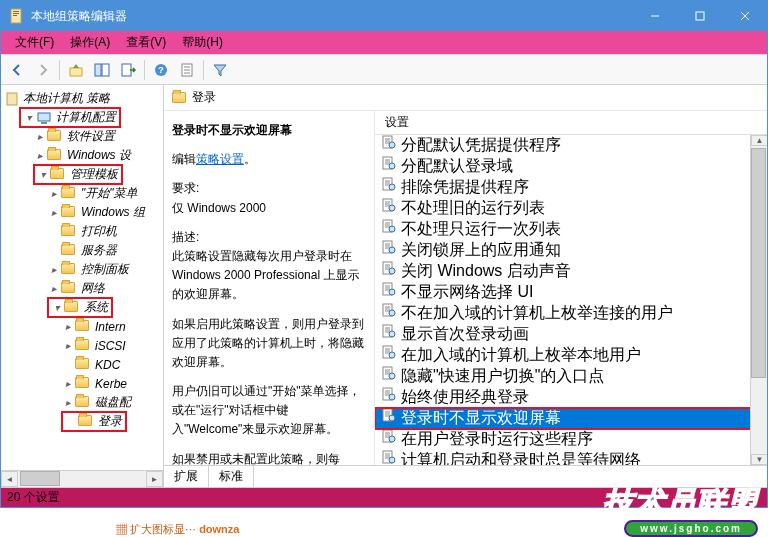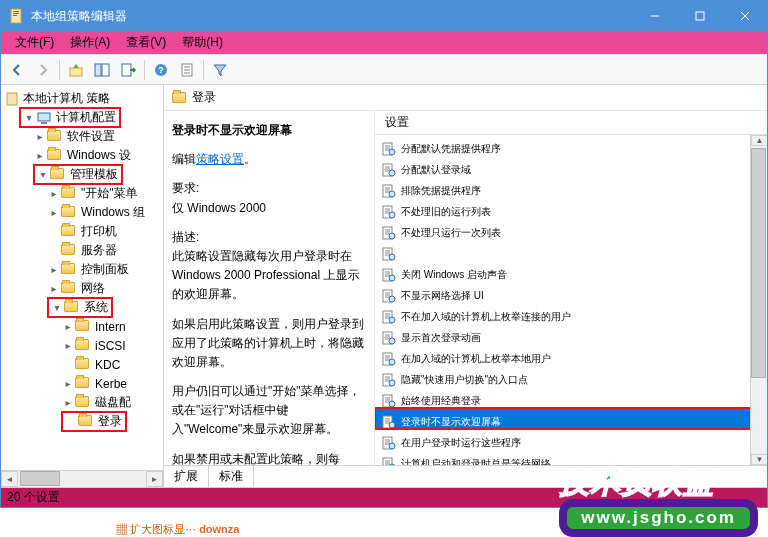--- a/index.html
+++ b/index.html
@@ -11,21 +11,21 @@
 .titlebar-controls { display: flex; height: 100%; }
 .titlebar-btn { width: 45px; display: flex; align-items: center; justify-content: center; color: #fff; }
 .titlebar-btn.close { background: transparent; }
 .menubar { height: 24px; background: #ec4899; border-bottom: 1px solid #e0e0e0; display: flex; align-items: center; padding-left: 6px; font-size: 12px; }
 .menubar-item { padding: 2px 8px; }
 .toolbar { height: 30px; background: #f8f8f8; border-bottom: 1px solid #d0d0d0; display: flex; align-items: center; padding: 0 4px; gap: 2px; }
 .toolbar-btn { width: 24px; height: 24px; display: flex; align-items: center; justify-content: center; border: 1px solid transparent; }
 .toolbar-sep { width: 1px; height: 20px; background: #d0d0d0; margin: 0 2px; }
 .content { flex: 1; display: flex; overflow: hidden; }
 .tree-pane { width: 163px; border-right: 1px solid #d0d0d0; overflow: hidden; display: flex; flex-direction: column; }
-.tree-body { flex: 1; overflow: hidden; font-size: 12px; padding-top: 4px; position: relative; }
+.tree-body { flex: 1; overflow: hidden; font-size: 12px; padding-top: 4px; position: relative; font-style: italic; }
 .tree-row { display: flex; align-items: center; height: 19px; white-space: nowrap; padding-left: 4px; }
 .tree-expand { width: 14px; text-align: center; color: #666; font-size: 10px; }
 .tree-icon { width: 16px; height: 14px; margin-right: 2px; flex-shrink: 0; }
 .tree-label { font-size: 12px; }
 .tree-indent { display: inline-block; }
 .folder-icon { display: inline-block; width: 14px; height: 11px; background: linear-gradient(#fde9a9, #f5c755); border: 1px solid #d6a43a; border-radius: 1px; position: relative; }
 .folder-icon::before { content: ''; position: absolute; top: -3px; left: 0; width: 6px; height: 3px; background: #f5c755; border: 1px solid #d6a43a; border-bottom: none; border-radius: 1px 1px 0 0; }
 .red-box { border: 2px solid #e81123; }
 .tree-scroll-h { height: 17px; background: #f0f0f0; border-top: 1px solid #d0d0d0; display: flex; }
 .scroll-arrow { width: 17px; background: #f0f0f0; border: 1px solid #cecece; display: flex; align-items: center; justify-content: center; font-size: 8px; color: #606060; }
@@ -38,32 +38,32 @@
 .detail-header .folder-icon { margin-right: 6px; }
 .detail-header-title { font-size: 12px; }
 .detail-body { flex: 1; display: flex; overflow: hidden; }
 .detail-left { width: 210px; padding: 10px 8px; font-size: 12px; line-height: 1.6; overflow: hidden; }
 .detail-left h3 { font-size: 12px; font-weight: bold; margin-bottom: 6px; }
 .detail-left a { color: #0066cc; text-decoration: underline; }
 .detail-left p { margin-top: 10px; }
 .detail-right { flex: 1; display: flex; flex-direction: column; border-left: 1px solid #e8e8e8; overflow: hidden; position: relative; }
 .list-header { height: 24px; border-bottom: 1px solid #e0e0e0; display: flex; align-items: center; padding-left: 10px; font-size: 12px; background: #fff; }
 .list-body { flex: 1; overflow: hidden; position: relative; }
-.list-row { height: 21px; display: flex; align-items: flex-end; padding-left: 6px; font-size: 10px; }
+.list-row { height: 21px; display: flex; align-items: flex-start; padding-left: 6px; font-size: 16px; }
 .list-row.selected { background: #0078d7; color: #fff; }
 .list-row.selected-box { outline: 2px solid #e81123; outline-offset: -1px; }
 .policy-icon { width: 16px; height: 14px; margin-right: 4px; flex-shrink: 0; }
 .policy-icon-svg { width: 16px; height: 14px; }
 .tabs { height: 22px; border-top: 1px solid #d0d0d0; display: flex; font-size: 12px; background: #fff; }
 .tab { padding: 2px 10px; border-right: 1px solid #d0d0d0; height: 100%; display: flex; align-items: center; }
 .tab.active { background: #fff; }
 .statusbar { height: 20px; background: #be185d; border-top: 1px solid #d0d0d0; display: flex; align-items: center; padding-left: 6px; font-size: 12px; }
 .watermark { position: absolute; right: 10px; bottom: 0; font-family: Arial, sans-serif; pointer-events: none; }
 .watermark-text { font-size: 30px; font-weight: bold; font-style: italic; color: #2fa43a; -webkit-text-stroke: 1.5px #fff; letter-spacing: 1px; }
-.watermark-pill { background: #2fa43a; border: 8px solid #4c1d95; border-radius: 14px; padding: 1px 14px; font-size: 17px; color: #fff; font-weight: bold; letter-spacing: 2px; text-align: left; margin-top: -4px; display: inline-block; float: right; }
+.watermark-pill { background: #2fa43a; border: 2px solid #4c1d95; border-radius: 14px; padding: 1px 14px; font-size: 10px; color: #fff; font-weight: bold; letter-spacing: 2px; text-align: left; margin-top: -4px; display: inline-block; float: right; }
 .extra-img { position: absolute; bottom: 0; left: 116px; font-size: 11px; color: #c75b12; }
 </style>
 </head>
 <body>
 
 <div class="window">
   <div class="titlebar">
     <svg class="titlebar-icon" viewBox="0 0 16 16">
         <rect x="2" y="1" width="10" height="14" fill="#f5e6b3" stroke="#c0a050"></rect>
         <rect x="4" y="3" width="6" height="1" fill="#8a6d1f"></rect>
@@ -354,20 +354,21 @@
                 <span>不处理只运行一次列表</span>
               </div>
               <div class="list-row">
                 <span class="policy-icon"><svg class="policy-icon-svg" viewBox="0 0 16 14">
                     <rect x="2" y="1" width="9" height="12" fill="#fff" stroke="#888"></rect>
                     <line x1="4" y1="4" x2="9" y2="4" stroke="#888"></line>
                     <line x1="4" y1="6" x2="9" y2="6" stroke="#888"></line>
                     <line x1="4" y1="8" x2="9" y2="8" stroke="#888"></line>
                     <circle cx="11" cy="10" r="3" fill="#cde6f7" stroke="#3a6ea5"></circle>
                   </svg></span>
+                <span>关闭锁屏上的应用通知</span>
               </div>
               <div class="list-row">
                 <span class="policy-icon"><svg class="policy-icon-svg" viewBox="0 0 16 14">
                     <rect x="2" y="1" width="9" height="12" fill="#fff" stroke="#888"></rect>
                     <line x1="4" y1="4" x2="9" y2="4" stroke="#888"></line>
                     <line x1="4" y1="6" x2="9" y2="6" stroke="#888"></line>
                     <line x1="4" y1="8" x2="9" y2="8" stroke="#888"></line>
                     <circle cx="11" cy="10" r="3" fill="#cde6f7" stroke="#3a6ea5"></circle>
                   </svg></span>
                 <span>关闭 Windows 启动声音</span>

